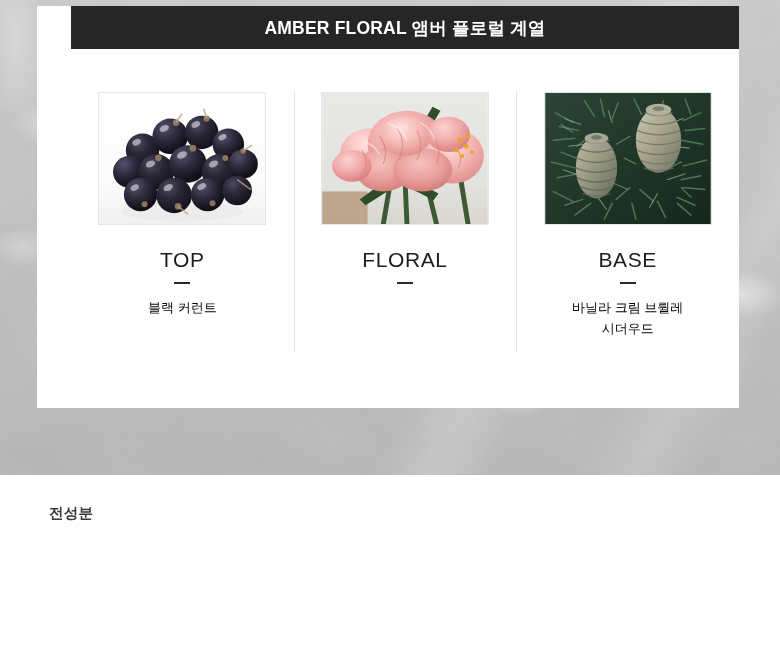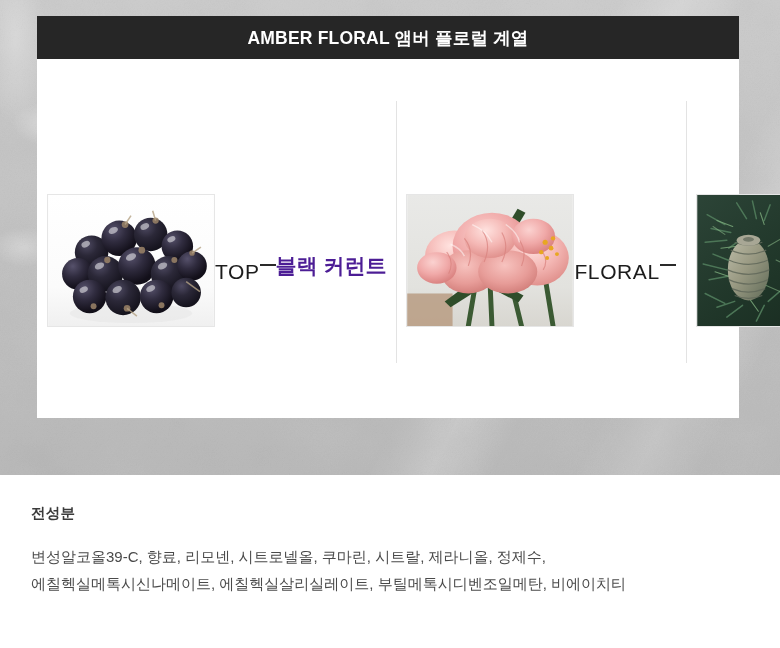--- a/index.html
+++ b/index.html
@@ -37,22 +37,23 @@
          rgba(255,255,255,0) 80%, rgba(255,255,255,.18) 86%, rgba(255,255,255,0) 92%),
       linear-gradient(180deg, #cfcfcf 0%, #c4c4c4 55%, #bdbdbd 100%);
   }
   .bg-noise {
     position:absolute; left:0; top:0; width:780px; height:475px;
     opacity:.5; mix-blend-mode:multiply;
   }
 
   
   .card {
-    position:absolute; left:37px; top:16px; width:702px; height:402px;
+    position:absolute; left:37px; top:6px; width:702px; height:402px;
     background:#ffffff;
+    padding-left:34px;
   }
   .card-header {
     height:43px;
     background:#262626;
     display:flex; align-items:center; justify-content:center;
   }
   .card-header-title {
     color:#ffffff;
     font-size:17.5px;
     font-weight:700;
@@ -62,21 +63,21 @@
 
   
   .notes {
     display:flex;
     height:359px;
     padding-top:43px;
   }
   .note-col {
     flex:1 1 0;
     position:relative;
-    display:flex; flex-direction:row; align-items:center;
+    display:flex; flex-direction:column; align-items:center;
     padding:0 10px;
   }
   .note-col + .note-col::before {
     content:"";
     position:absolute; left:0; top:-1px; width:1px; height:262px;
     background:#e3e3e3;
   }
 
   .note-photo {
     width:168px; height:133px;
@@ -97,32 +98,31 @@
   .note-sep {
     margin-top:10px;
     width:16px; height:2px;
     background:#2a2a2a;
   }
   .note-lines {
     margin-top:13px;
     text-align:center;
   }
   .note-line {
-    font-size:21px;
-    color:#4c1d95;
+    font-size:13px;
+    color:#000000;
     line-height:1.65;
     white-space:nowrap;
-    font-weight:bold;
   }
 
   
   .ingredients {
     position:absolute; left:0; top:475px; width:712px; height:173px;
     background:#ffffff;
-    padding:29px 30px 0 31px;
+    padding:29px 30px 0 49px;
   }
   .ing-title {
     font-size:14.5px;
     font-weight:700;
     color:#3a3a3a;
     letter-spacing:.2px;
   }
   .ing-body {
     margin-top:21px;
     font-size:15px;
@@ -421,23 +421,26 @@
               <path d="M72 52 l14 -8"></path>
                 <path d="M80 66 l12 6"></path>
                 <path d="M70 92 l14 6"></path>
               <path d="M138 96 l10 10"></path>
                 <path d="M28 40 l-12 -8"></path>
             </g>
           </svg>
         </div>
         <div class="note-label">BASE</div>
         <div class="note-sep"></div>
+        <div class="note-lines">
+          <div class="note-line">바닐라 크림 브륄레</div>
+          <div class="note-line">시더우드</div>
+        </div>
       </div>
 
     </div>
   </div>
 
   <div class="ingredients">
     <div class="ing-title">전성분</div>
-    <div class="ing-body">변성알코올39-C, 향료, 리모넨, 시트로넬올, 쿠마린, 시트랄, 제라니올, 정제수, 에칠헥실메톡시신나메이트, 에칠헥실살리실레이트, 부틸메톡시디벤조일메탄, 비에이치티</div>
   </div>
 
 </div>
 
 </body></html>

